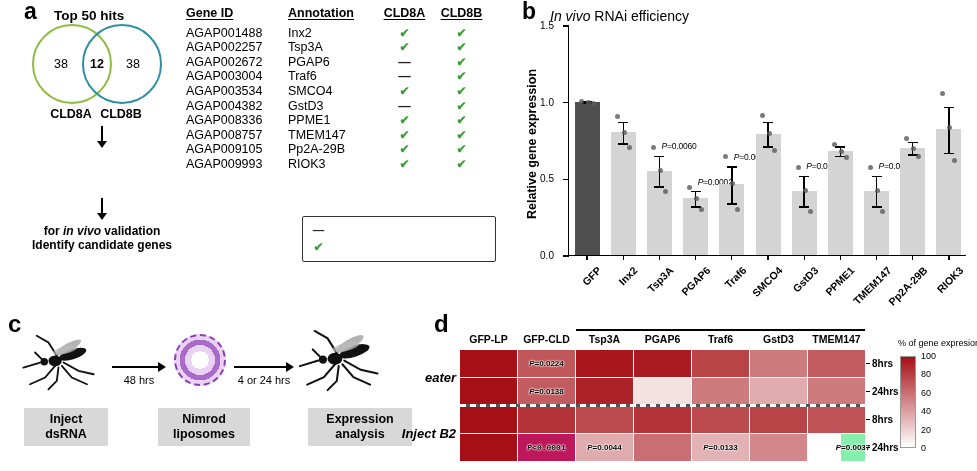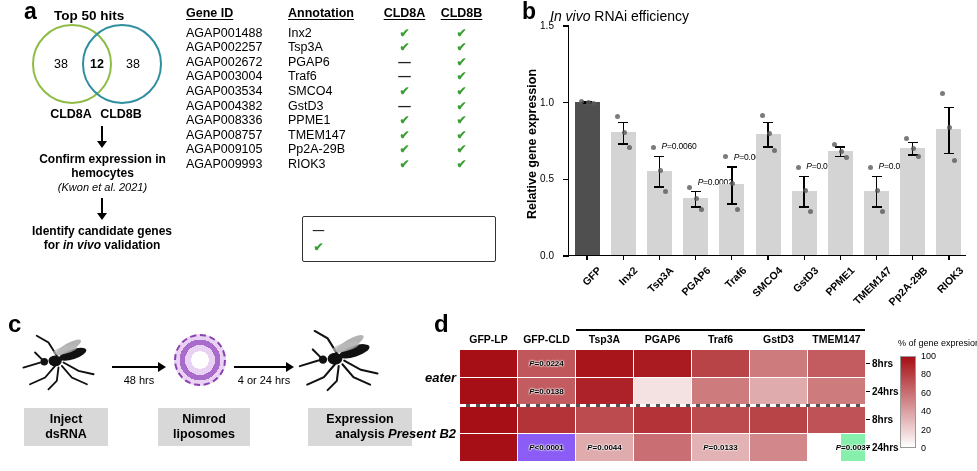--- a/index.html
+++ b/index.html
@@ -79,32 +79,27 @@
       <div class="abs vnum" style="left:52px;top:33px;font-weight:bold">12</div>
       <div class="abs vnum" style="left:88px;top:33px">38</div>
     </div>
     <div class="abs vlab" style="left:38px;top:107px">CLD8A</div>
     <div class="abs vlab" style="left:88px;top:107px">CLD8B</div>
 
     <div class="abs down-arrow" style="left:96px;top:126px">
         <div class="stem"></div>
         <div class="ahead"></div>
       </div>
-    <div class="abs flowtxt" style="left:20px;top:152px;width:165px">
-      <div>Confirm expression in</div>
-      <div>hemocytes</div>
-      <div class="cite">(Kwon et al. 2021)</div>
-    </div>
     <div class="abs down-arrow" style="left:96px;top:198px">
         <div class="stem"></div>
         <div class="ahead"></div>
       </div>
     <div class="abs flowtxt" style="left:12px;top:224px;width:180px">
+      <div><span>for </span><i>in vivo</i><span> validation</span></div>
       <div>Identify candidate genes</div>
-      <div><span>for </span><i>in vivo</i><span> validation</span></div>
     </div>
 
     <div class="abs" id="gene-table" style="left:186px;top:6px">
         <div class="gt-h">Gene ID</div>
         <div class="gt-h">Annotation</div>
         <div class="gt-h">CLD8A</div>
         <div class="gt-h">CLD8B</div>
         <div class="gt-cell">AGAP001488</div>
         <div class="gt-cell">Inx2</div>
         <div class="gt-cell gt-status"><span class="check" style="color: rgb(58, 158, 53);">✔</span></div>
@@ -338,21 +333,21 @@
 
     <div class="abs cbox" style="left:24px;top:96px;width:84px">Inject dsRNA</div>
     <div class="abs cbox" style="left:158px;top:96px;width:92px">Nimrod liposomes</div>
     <div class="abs cbox" style="left:308px;top:96px;width:104px">Expression analysis</div>
   </section>
 
   <section class="abs" id="panel-d" style="left:430px;top:312px;width:547px;height:159px">
     <div class="abs panel-label" style="left:4px;top:0;font-size:24px">d</div>
     <div class="abs cld-line" style="left:146px;top:17px;width:289px"></div>
     <div class="abs rowgrp" style="left:-34px;top:58px;width:60px">eater</div>
-    <div class="abs rowgrp" style="left:-64px;top:114px;width:90px">Present B2</div>
+    <div class="abs rowgrp" style="left:-64px;top:114px;width:90px">Inject B2</div>
     <div class="abs" id="heatmap-grid">
         <div class="hcell" style="background: rgb(165, 15, 21);"></div>
         <div class="hcell" style="background: rgb(192, 87, 91);">
           <span class="cellp"><i>P</i>=0.0224</span>
         </div>
         <div class="hcell" style="background: rgb(168, 22, 28);"></div>
         <div class="hcell" style="background: rgb(170, 27, 33);"></div>
         <div class="hcell" style="background: rgb(185, 68, 72);"></div>
         <div class="hcell" style="background: rgb(206, 123, 126);"></div>
         <div class="hcell" style="background: rgb(194, 92, 96);"></div>
@@ -366,21 +361,21 @@
         <div class="hcell" style="background: rgb(224, 171, 173);"></div>
         <div class="hcell" style="background: rgb(206, 123, 126);"></div>
         <div class="hcell" style="background: rgb(165, 15, 21);"></div>
         <div class="hcell" style="background: rgb(179, 51, 56);"></div>
         <div class="hcell" style="background: rgb(188, 75, 80);"></div>
         <div class="hcell" style="background: rgb(179, 51, 56);"></div>
         <div class="hcell" style="background: rgb(188, 75, 80);"></div>
         <div class="hcell" style="background: rgb(185, 68, 72);"></div>
         <div class="hcell" style="background: rgb(190, 82, 87);"></div>
         <div class="hcell" style="background: rgb(165, 15, 21);"></div>
-        <div class="hcell" style="background: #8b5cf6;">
+        <div class="hcell" style="background: #be185d; font-family: Liberation Mono, monospace;">
           <span class="cellp"><i>P</i>&lt;0.0001</span>
         </div>
         <div class="hcell" style="background: rgb(224, 171, 173);">
           <span class="cellp"><i>P</i>=0.0044</span>
         </div>
         <div class="hcell" style="background: rgb(201, 111, 115);"></div>
         <div class="hcell" style="background: rgb(226, 178, 180);">
           <span class="cellp"><i>P</i>=0.0133</span>
         </div>
         <div class="hcell" style="background: rgb(210, 135, 138);"></div>

